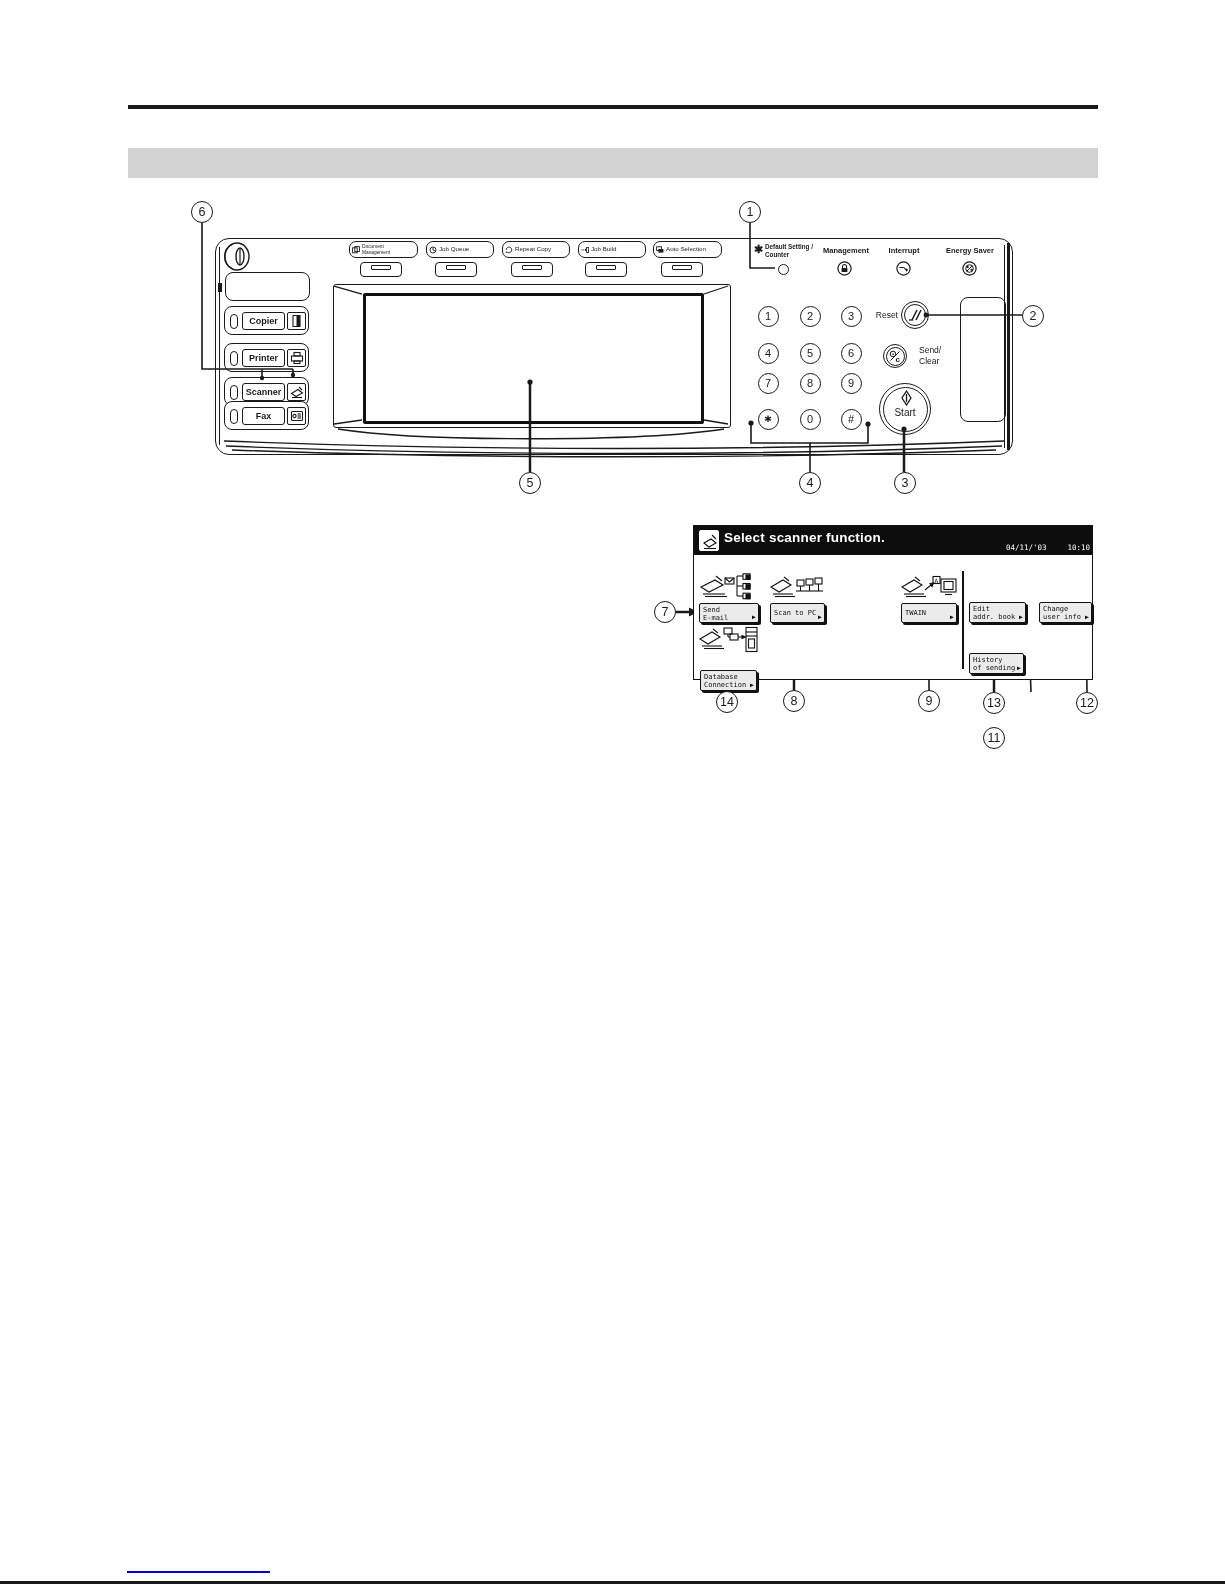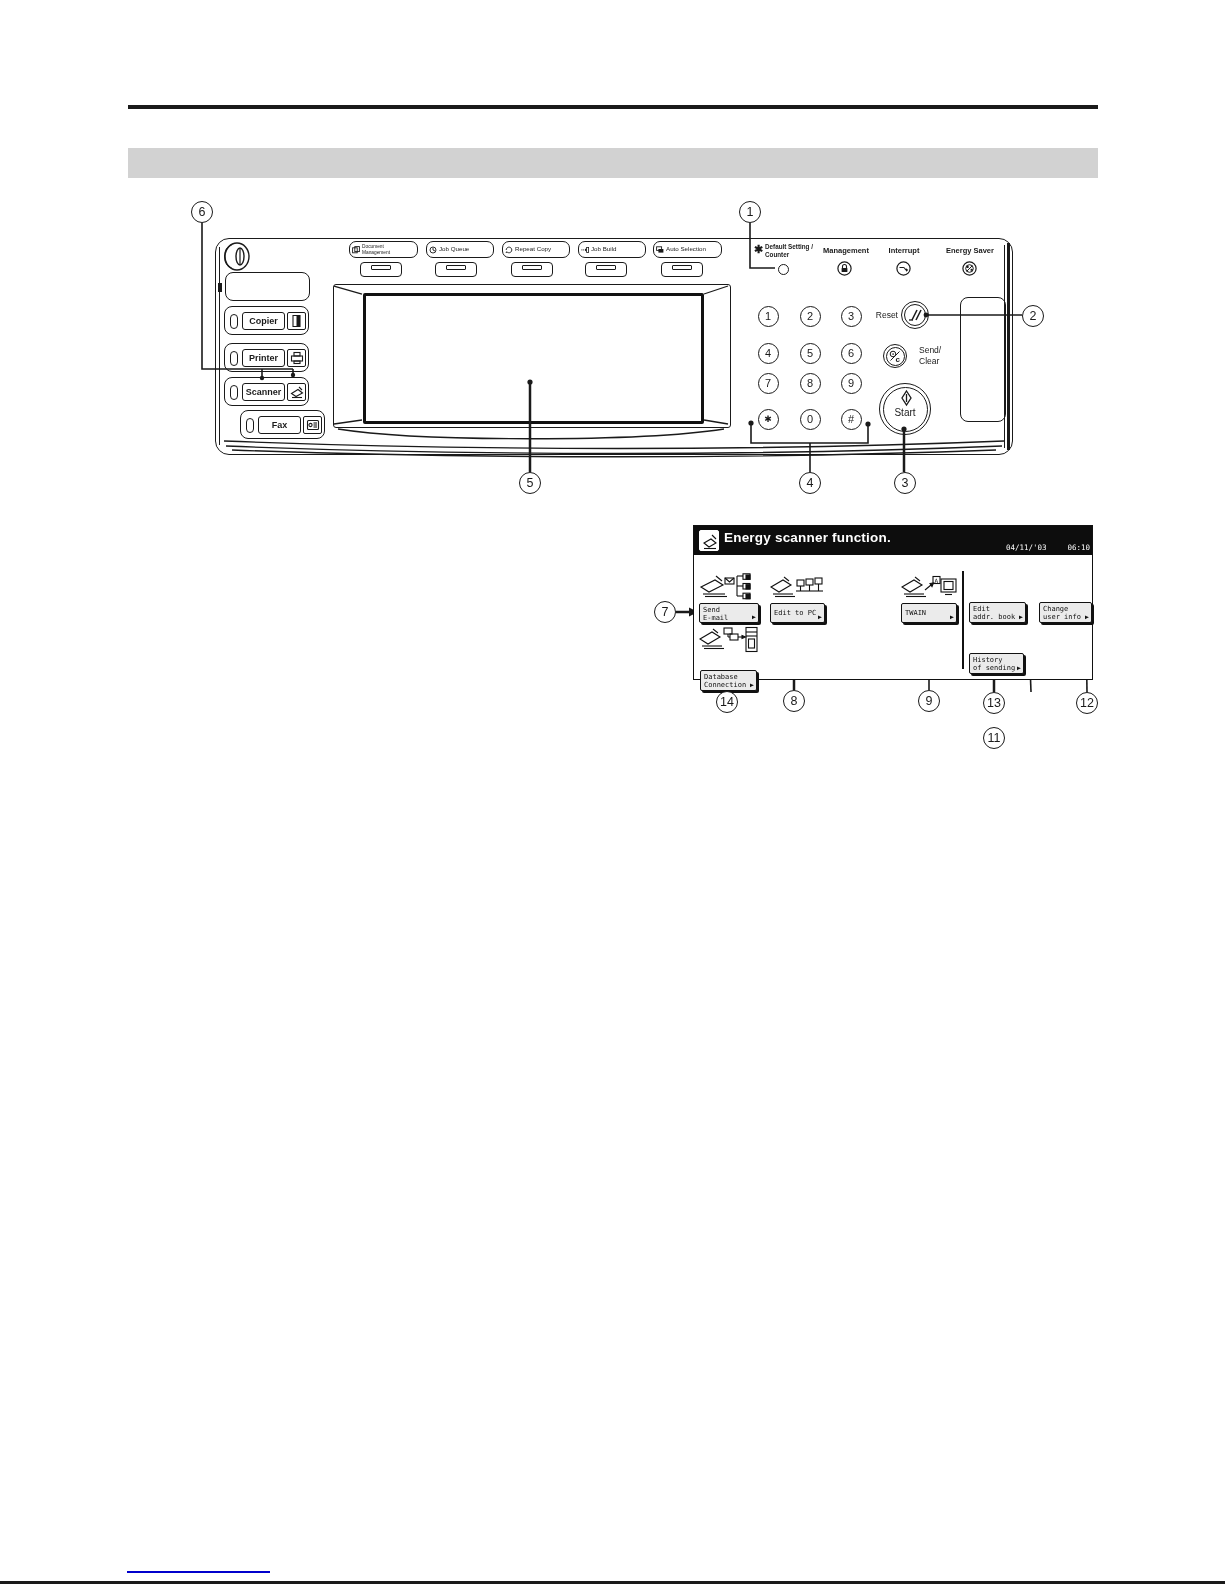--- a/index.html
+++ b/index.html
@@ -82,21 +82,21 @@
       <div class="a bx led"></div>
       <div class="a bx mlabel flexc">Scanner</div>
       <div class="a bx micon flexc">
         <svg width="14" height="14" viewBox="0 0 14 14" fill="none" stroke="#1a1a1a" stroke-width="1.1">
           <polygon points="1.5,8.5 8,4.5 12.5,8 6,11.5"></polygon>
             <line x1="9" y1="2" x2="12" y2="5"></line>
             <line x1="2" y1="12.5" x2="12" y2="12.5"></line>
           </svg>
       </div>
     </div>
-    <div class="a bx mode-key" style="top:171px;margin-left:16px;">
+    <div class="a bx mode-key" style="top:162px;">
       <div class="a bx led"></div>
       <div class="a bx mlabel flexc">Fax</div>
       <div class="a bx micon flexc">
         <svg width="14" height="14" viewBox="0 0 14 14" fill="none" stroke="#1a1a1a" stroke-width="1.1">
           <rect x="1.5" y="2.5" width="11" height="9" rx="1"></rect>
             <circle cx="4.5" cy="7" r="1.6"></circle>
             <line x1="7.5" y1="5" x2="11" y2="5"></line>
             <line x1="7.5" y1="7" x2="11" y2="7"></line>
             <line x1="7.5" y1="9" x2="11" y2="9"></line>
           </svg>
@@ -305,24 +305,24 @@
 
   <div id="screen" class="a">
     <div class="a" style="left:0;top:0;width:100%;height:29px;background:#0d0d0d;"></div>
     <div class="a flexc" style="left:5px;top:4px;width:20px;height:21px;background:#fff;border:1.2px solid #fff;border-radius:2px;">
       <svg width="17" height="18" viewBox="0 0 17 18" fill="none" stroke="#111" stroke-width="1.1">
         <polygon points="3,11 10,7 15,11 8,15"></polygon>
           <line x1="11" y1="3" x2="15" y2="7"></line>
           <line x1="3" y1="16.5" x2="15" y2="16.5"></line>
         </svg>
     </div>
-    <div class="a" style="left:30px;top:4px;color:#fff;font-size:13.5px;font-weight:700;letter-spacing:0.2px;">Energy scanner function.</div>
+    <div class="a" style="left:30px;top:4px;color:#fff;font-size:13.5px;font-weight:700;letter-spacing:0.2px;">Select scanner function.</div>
     <div class="a" style="left:312px;top:17px;width:84px;display:flex;justify-content:space-between;color:#fff;font-family:'DejaVu Sans Mono',monospace;font-size:7.5px;">
       <span>04/11/'03</span>
-      <span>06:10</span>
+      <span>10:10</span>
     </div>
 
     <div class="a" style="left:268px;top:45px;width:1.5px;height:98px;background:#111;"></div>
 
     <div class="a" style="left:5px;top:47px;">
       <svg width="60" height="28" viewBox="0 0 60 28" fill="none" stroke="#111" stroke-width="1.1">
         <polygon points="2,14 16,7 24,12 10,19"></polygon>
           <line x1="17" y1="3" x2="23" y2="8"></line>
         <line x1="4" y1="21" x2="26" y2="21"></line>
           <line x1="6" y1="23.5" x2="28" y2="23.5"></line>
@@ -388,21 +388,21 @@
           <rect x="49.5" y="13" width="6" height="9"></rect>
       </svg>
     </div>
 
     <div class="a tbtn" style="left:5px;top:77px;width:60px;height:20px;">
       <div>Send</div>
       <div>E-mail</div>
       <span class="arr">▶</span>
     </div>
     <div class="a tbtn" style="left:76px;top:77px;width:55px;height:20px;display:flex;align-items:center;">
-      <div>Edit to PC</div>
+      <div>Scan to PC</div>
       <span class="arr">▶</span>
     </div>
     <div class="a tbtn" style="left:207px;top:77px;width:56px;height:20px;display:flex;align-items:center;text-align:center;">
       <div>TWAIN</div>
       <span class="arr">▶</span>
     </div>
     <div class="a tbtn" style="left:275px;top:76px;width:57px;height:21px;">
       <div>Edit</div>
       <div>addr. book</div>
       <span class="arr">▶</span>

